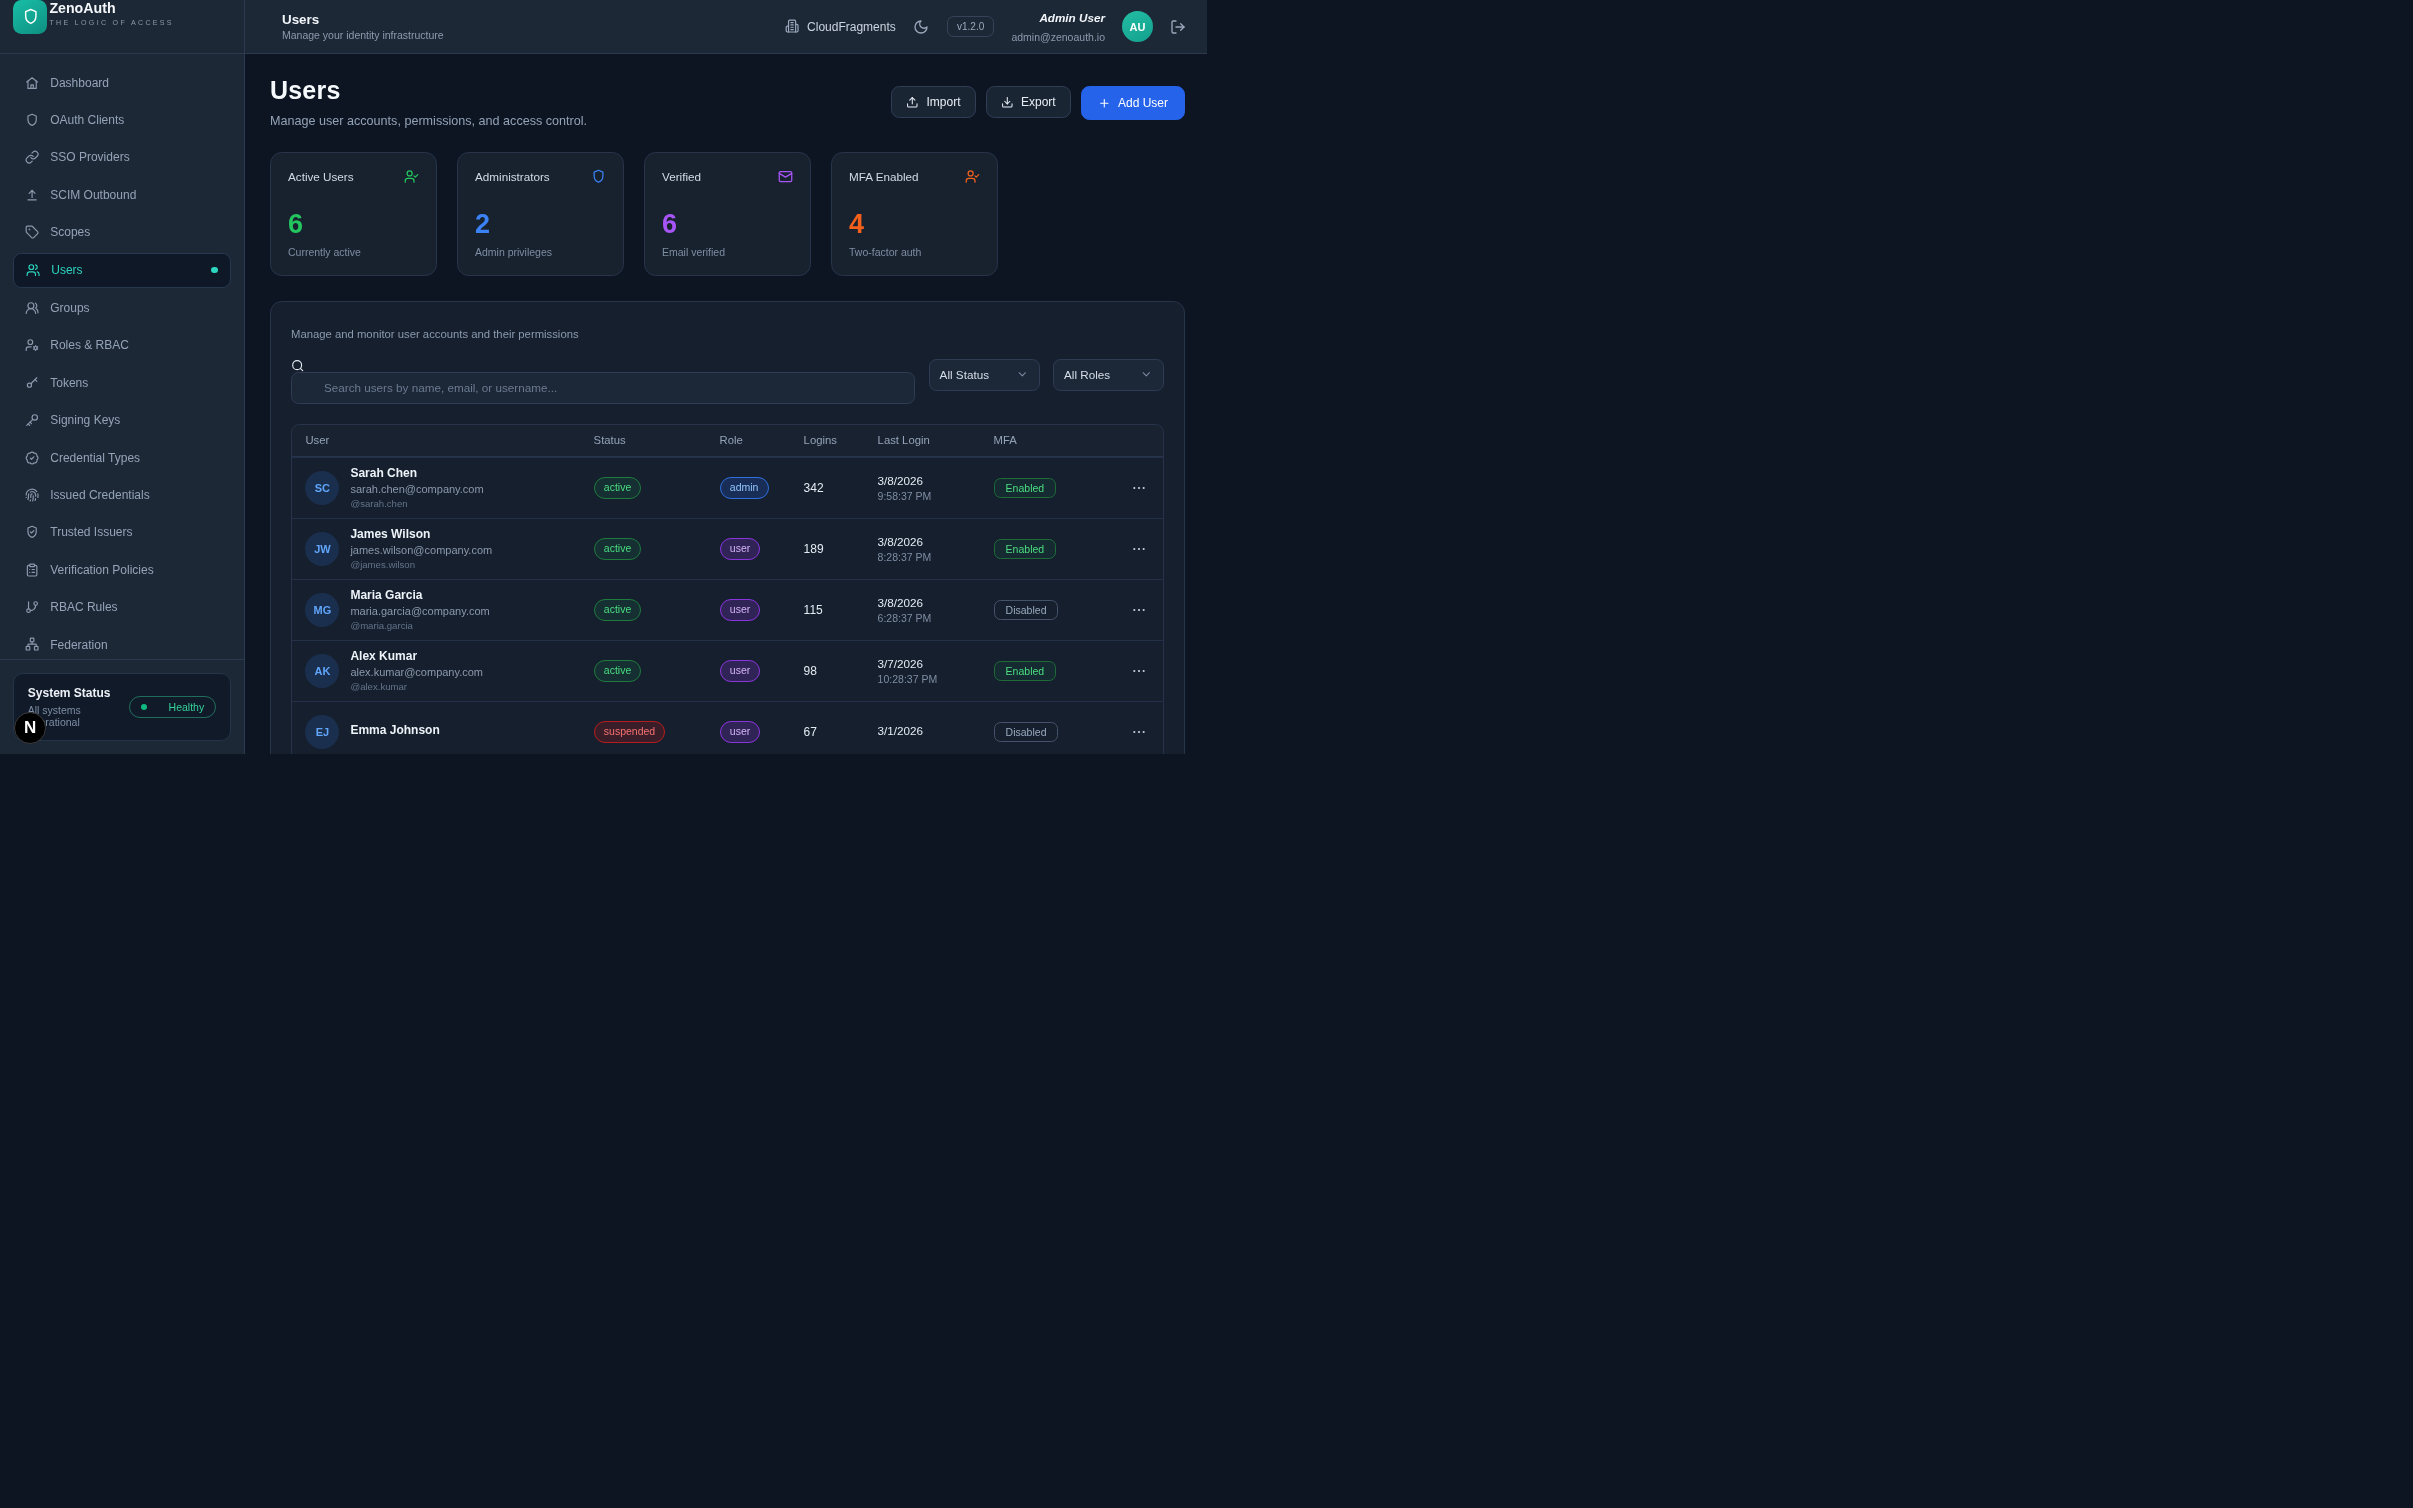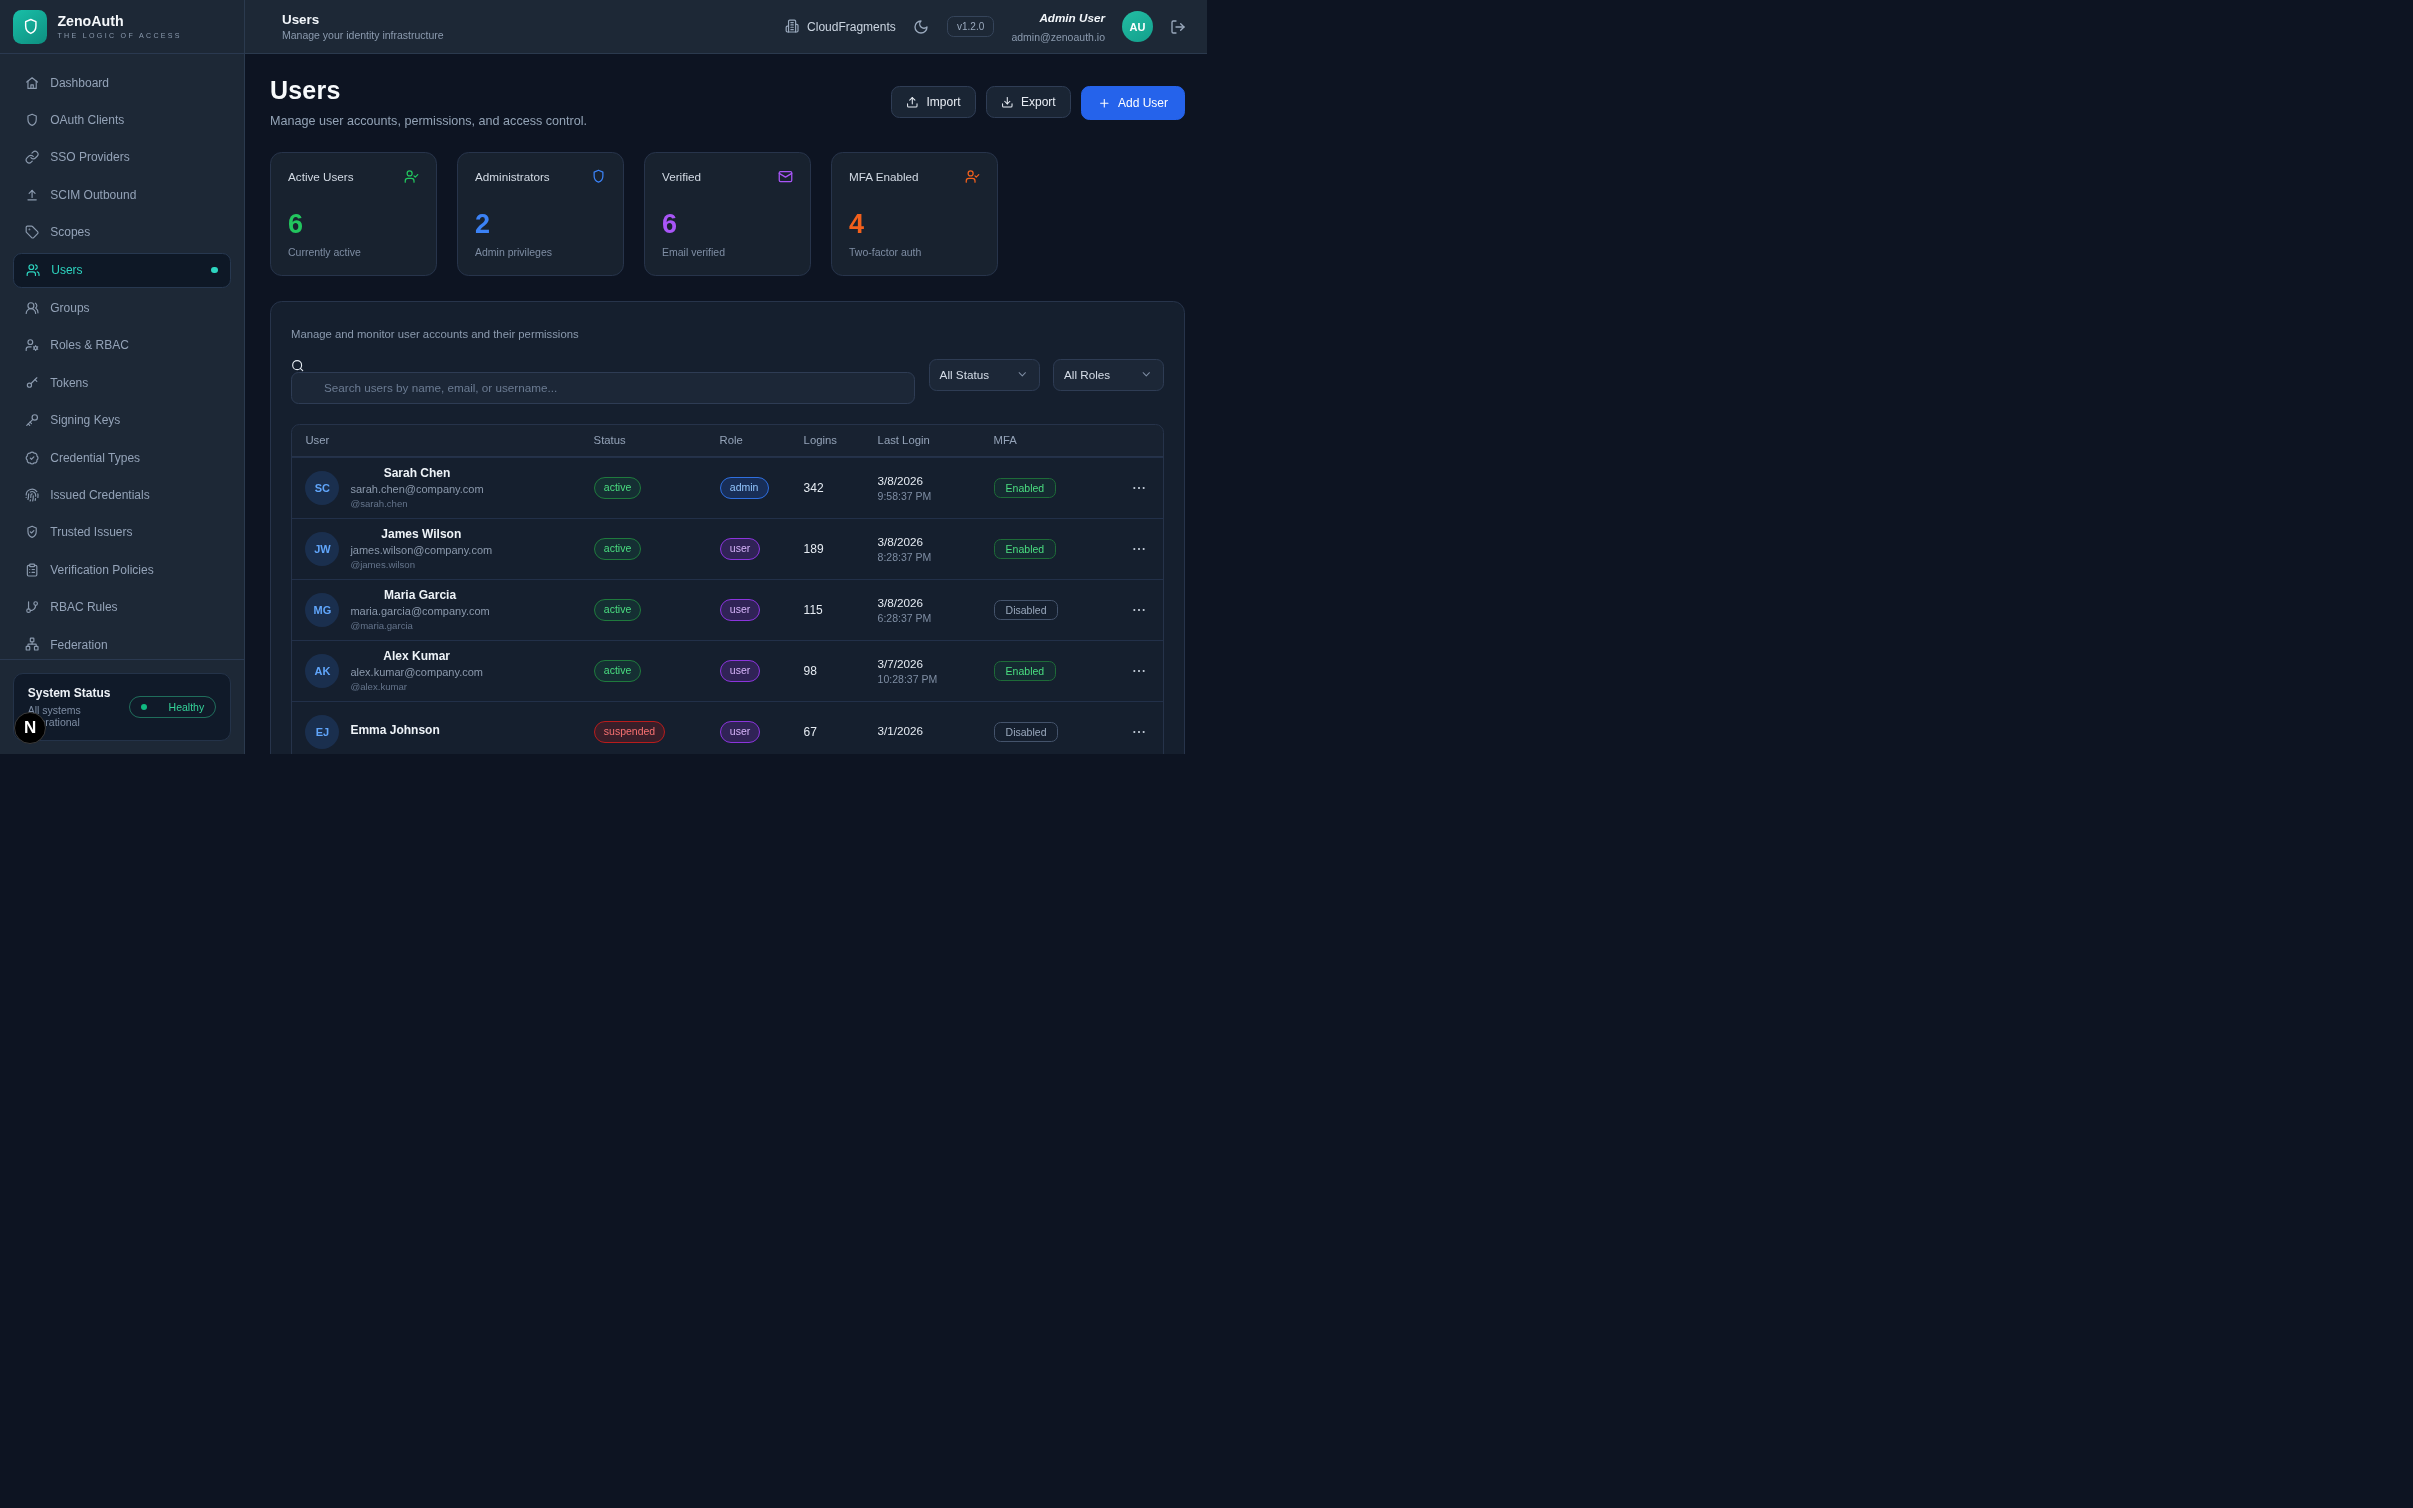--- a/index.html
+++ b/index.html
@@ -11,21 +11,21 @@
     display:flex;
   }
   svg { display:block; }
   .ic { stroke:currentColor; fill:none; stroke-width:2; stroke-linecap:round; stroke-linejoin:round; }
 
   
   .sidebar {
     position:relative; width:245px; height:754px; flex:0 0 245px;
     background:#1d2836; border-right:0.8px solid #2b3a4e;
   }
-  .logo-row { height:54px; display:flex; align-items:center; gap:10px; padding:0 13.4px; border-bottom:0.8px solid #2a3950; }
+  .logo-row { height:54px; display:flex; align-items:flex-start; gap:2px; padding:0 13.4px; border-bottom:0.8px solid #2a3950; }
   .logo-box { width:34px; height:34px; border-radius:8.4px; background:linear-gradient(145deg,#19bfa8,#0e8f80); display:flex; align-items:center; justify-content:center; color:#fff; flex:0 0 34px; }
   .brand-name { font-size:14.2px; font-weight:700; color:#f4f7fa; line-height:1.15; }
   .brand-tag { font-size:7.1px; letter-spacing:2.3px; color:#8b9aae; margin-top:2.5px; }
 
   .nav { padding:11.7px 13.4px 0; height:603px; overflow:hidden; }
   .nav-item {
     display:flex; align-items:center; gap:11px; height:34px; margin-bottom:3.4px;
     padding:0 11.7px; border-radius:8.4px; color:#94a3b8; font-size:12px; cursor:pointer;
   }
   .nav-item .nicon { width:14.2px; height:14.2px; flex:0 0 14.2px; color:#8a99ad; }
@@ -92,21 +92,21 @@
   .select .nicon { width:12.6px; height:12.6px; color:#7e8da3; }
 
   
   .table-box { margin-top:20px; border:0.8px solid #26334a; border-radius:8.4px; overflow:hidden; }
   .trow { display:grid; grid-template-columns:1fr 126px 84px 74px 116px 117px 39px; align-items:center; padding:0 13.4px; }
   .thead { height:32px; color:#94a3b8; font-size:11.3px; font-weight:500; border-bottom:0.8px solid #26334a; background:rgba(255,255,255,0.015); }
   .tr { height:61px; border-top:0.8px solid #223049; }
   .tr:first-of-type { border-top:none; }
   .user-cell { display:flex; align-items:center; gap:11px; min-width:0; }
   .row-avatar { width:34px; height:34px; border-radius:50%; background:rgba(59,130,246,.16); color:#60a5fa; font-size:11px; font-weight:700; display:flex; align-items:center; justify-content:center; flex:0 0 34px; }
-  .u-name { font-size:12px; font-weight:600; color:#eef3f8; line-height:1.25;text-align:center; }
+  .u-name { font-size:12px; font-weight:600; color:#eef3f8; line-height:1.25; }
   .u-email { font-size:11px; color:#8b99ac; margin-top:1.7px; line-height:1.2; }
   .u-uname { font-size:9.6px; color:#64748b; margin-top:2.5px; line-height:1.2; }
   .badge { display:inline-block; padding:2.5px 9.2px; border-radius:837px; font-size:10.5px; line-height:1.5; }
   .st-active { color:#4ade80; border:0.8px solid #1f7a3d; background:rgba(34,197,94,.10); }
   .st-suspended { color:#f87171; border:0.8px solid #b91c1c; background:rgba(185,28,28,.22); }
   .rl-admin { color:#93c5fd; border:0.8px solid #2f6fe0; background:rgba(37,99,235,.22); }
   .rl-user { color:#d6b4fa; border:0.8px solid #8b34dd; background:rgba(147,51,234,.22); }
   .logins { font-size:12px; color:#e5ebf2; }
   .ll-date { font-size:11.7px; color:#e5ebf2; }
   .ll-time { font-size:10.5px; color:#7e8da3; margin-top:2.5px; }

